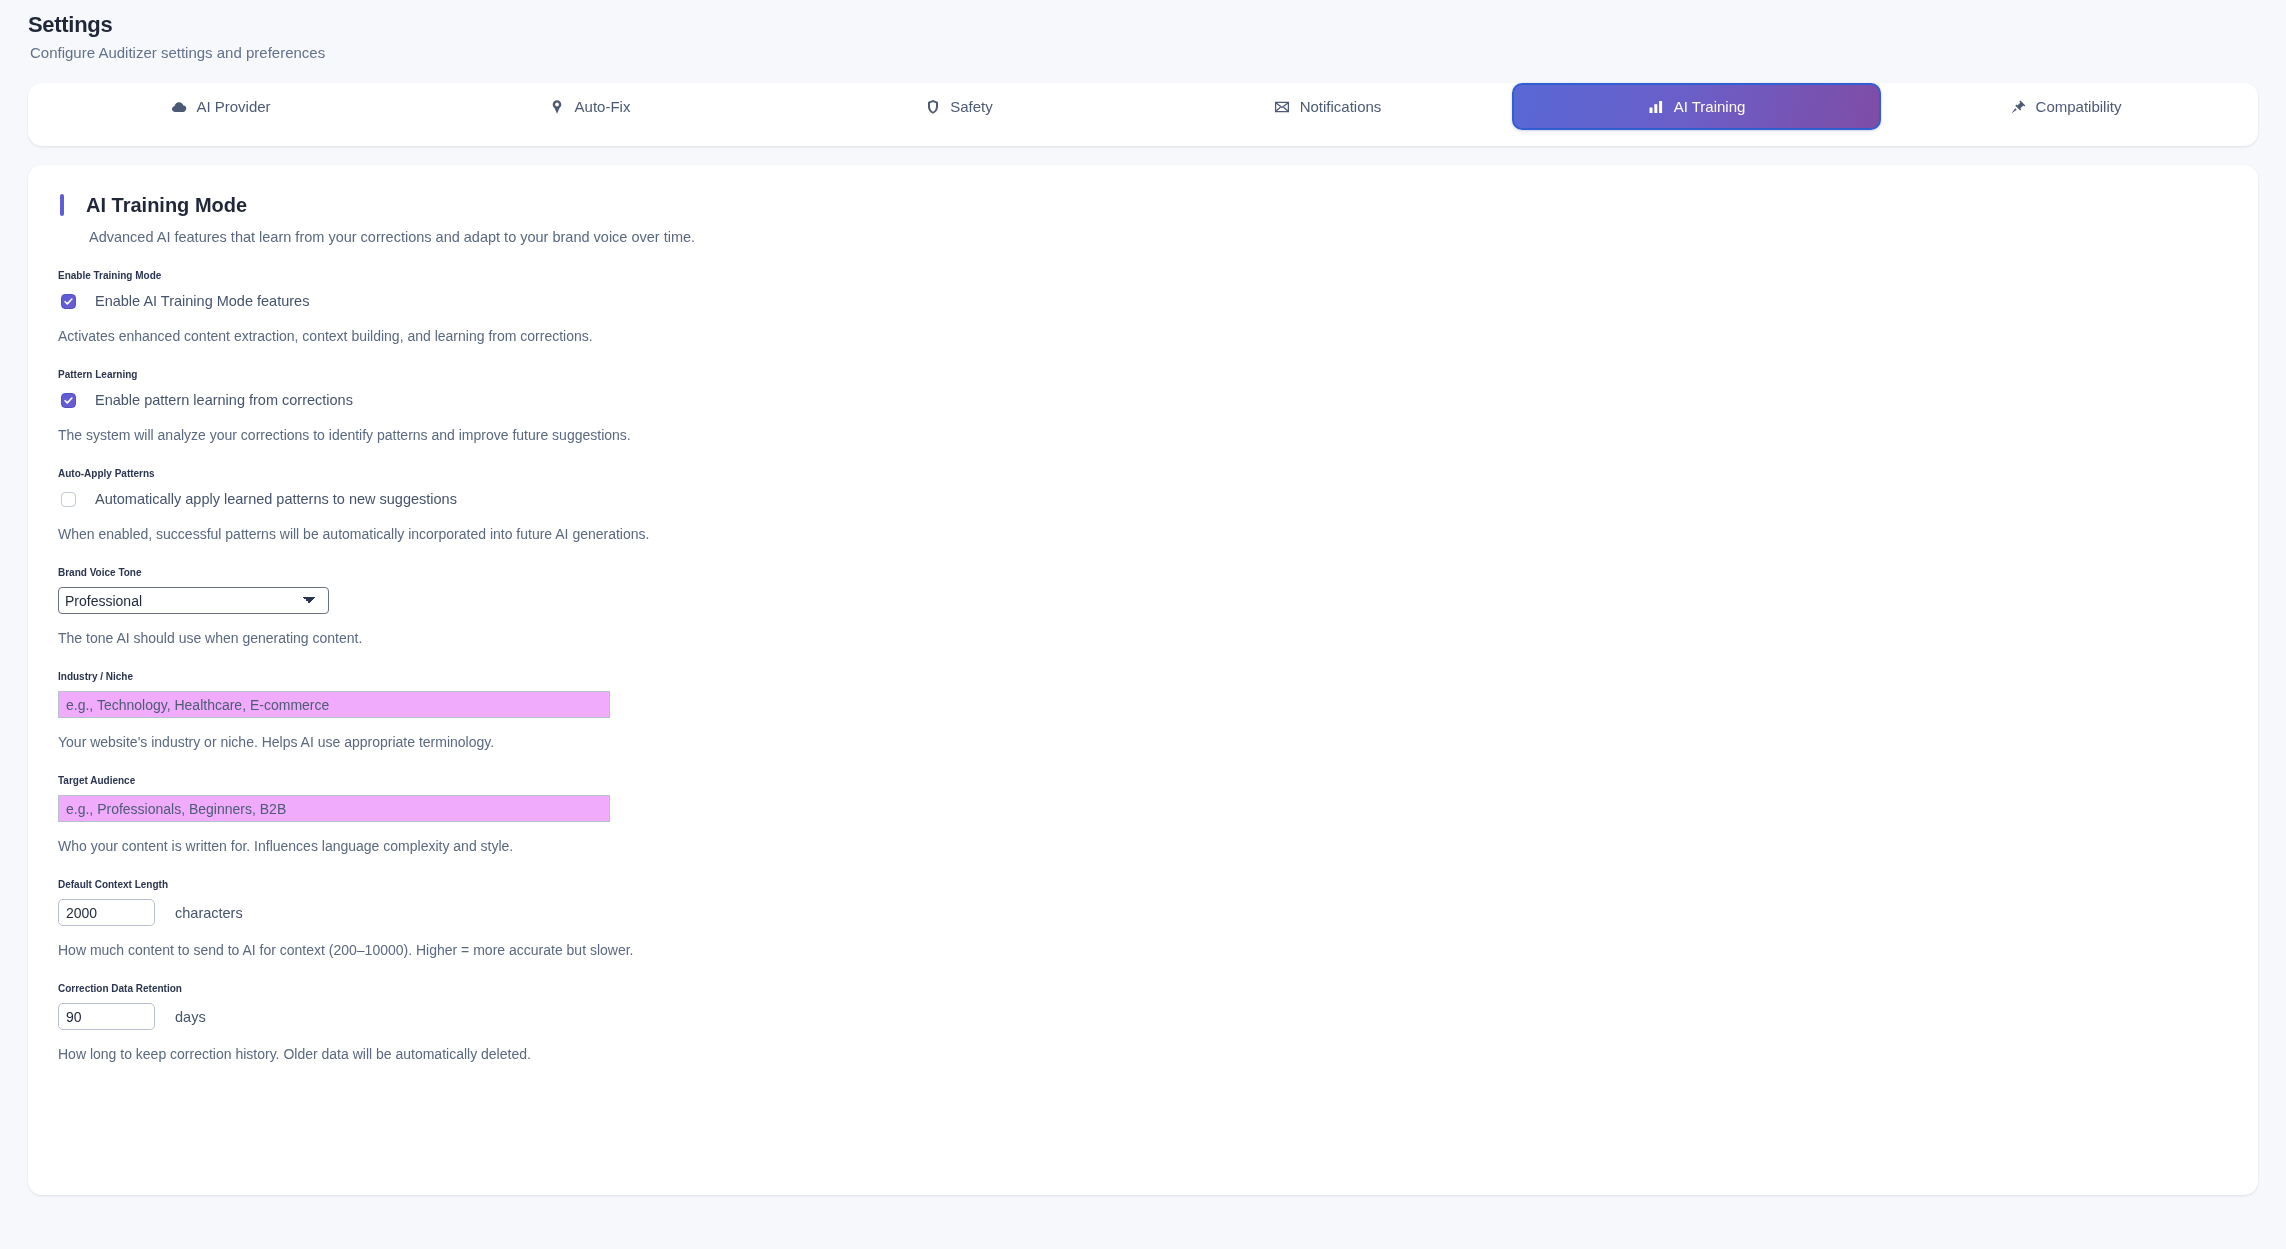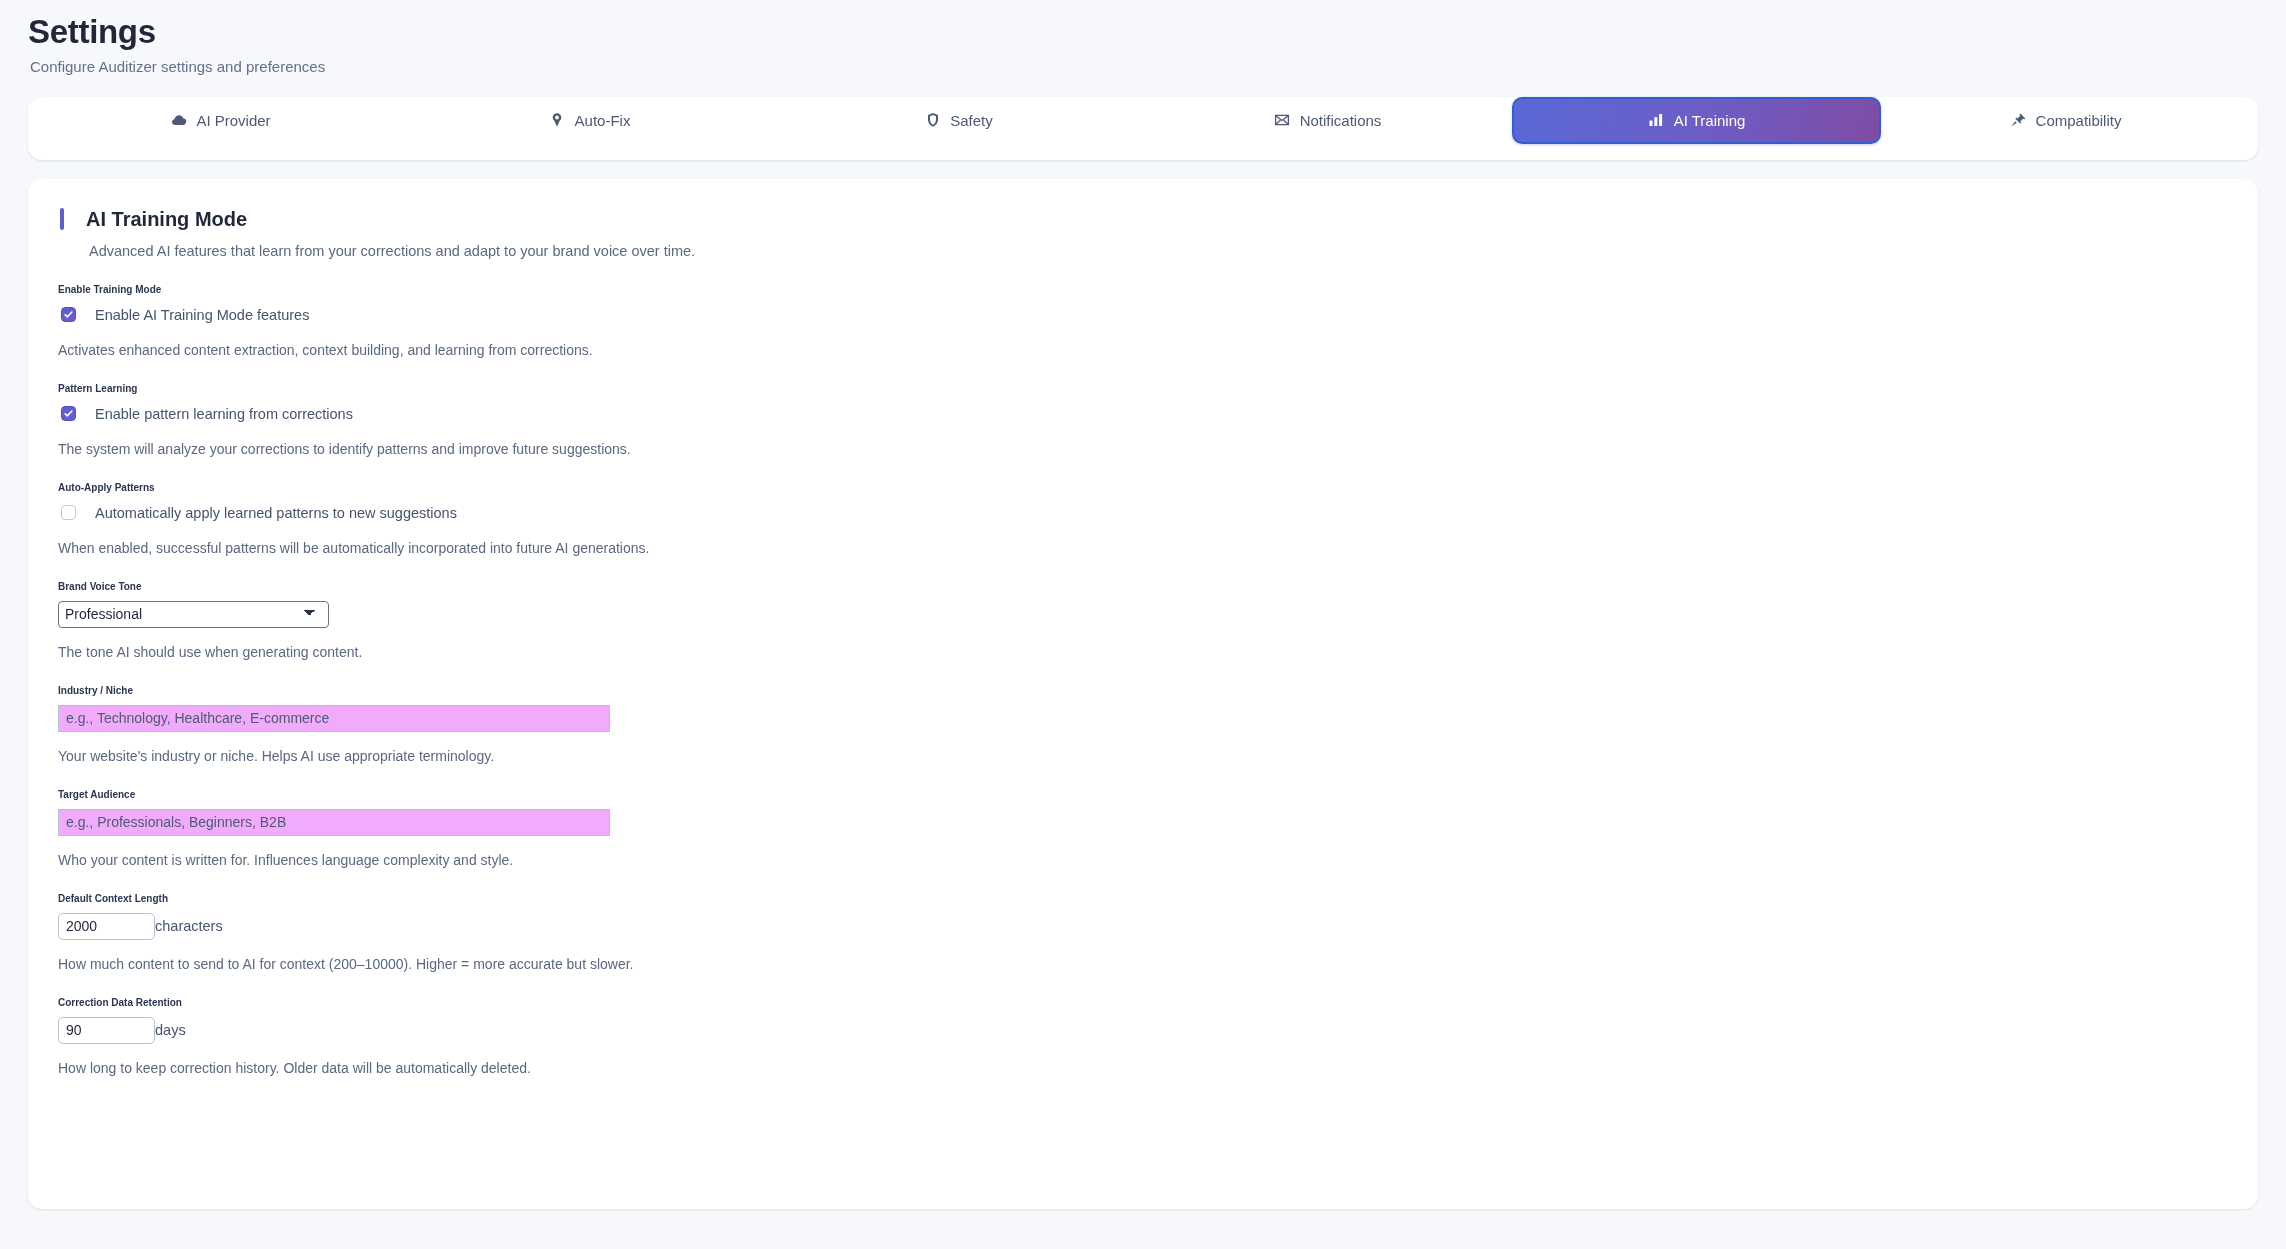--- a/index.html
+++ b/index.html
@@ -12,21 +12,21 @@
     background: #f6f8fb;
     font-family: "Liberation Sans", sans-serif;
     -webkit-font-smoothing: antialiased;
   }
 
   
   .page-header {
     padding: 12px 0 0 28px;
   }
   .page-title {
-    font-size: 33px;
+    font-size: 22px;
     font-weight: bold;
     color: #1f2739;
     letter-spacing: -0.3px;
     line-height: 1.2;
     margin: 0;
   }
   .page-subtitle {
     font-size: 15px;
     color: #63718c;
     margin: 6px 0 0 2px;
@@ -186,21 +186,21 @@
     font-size: 14px;
     font-family: "Liberation Sans", sans-serif;
     color: #1f2739;
     background: #f0abfc;
     border: 1px solid #b9c1cf;
     border-radius: 0;
     padding: 0 7px;
   }
   input.ui-text::placeholder { color: #4f5b73; opacity: 1; }
 
-  .num-row { display: flex; align-items: center; gap: 0; }
+  .num-row { display: flex; align-items: center; gap: 20px; }
   input.ui-num {
     width: 97px;
     height: 27px;
     font-size: 14px;
     font-family: "Liberation Sans", sans-serif;
     color: #1f2739;
     background: #ffffff;
     border: 1px solid #b9c1cf;
     border-radius: 5px;
     padding: 0 7px;

